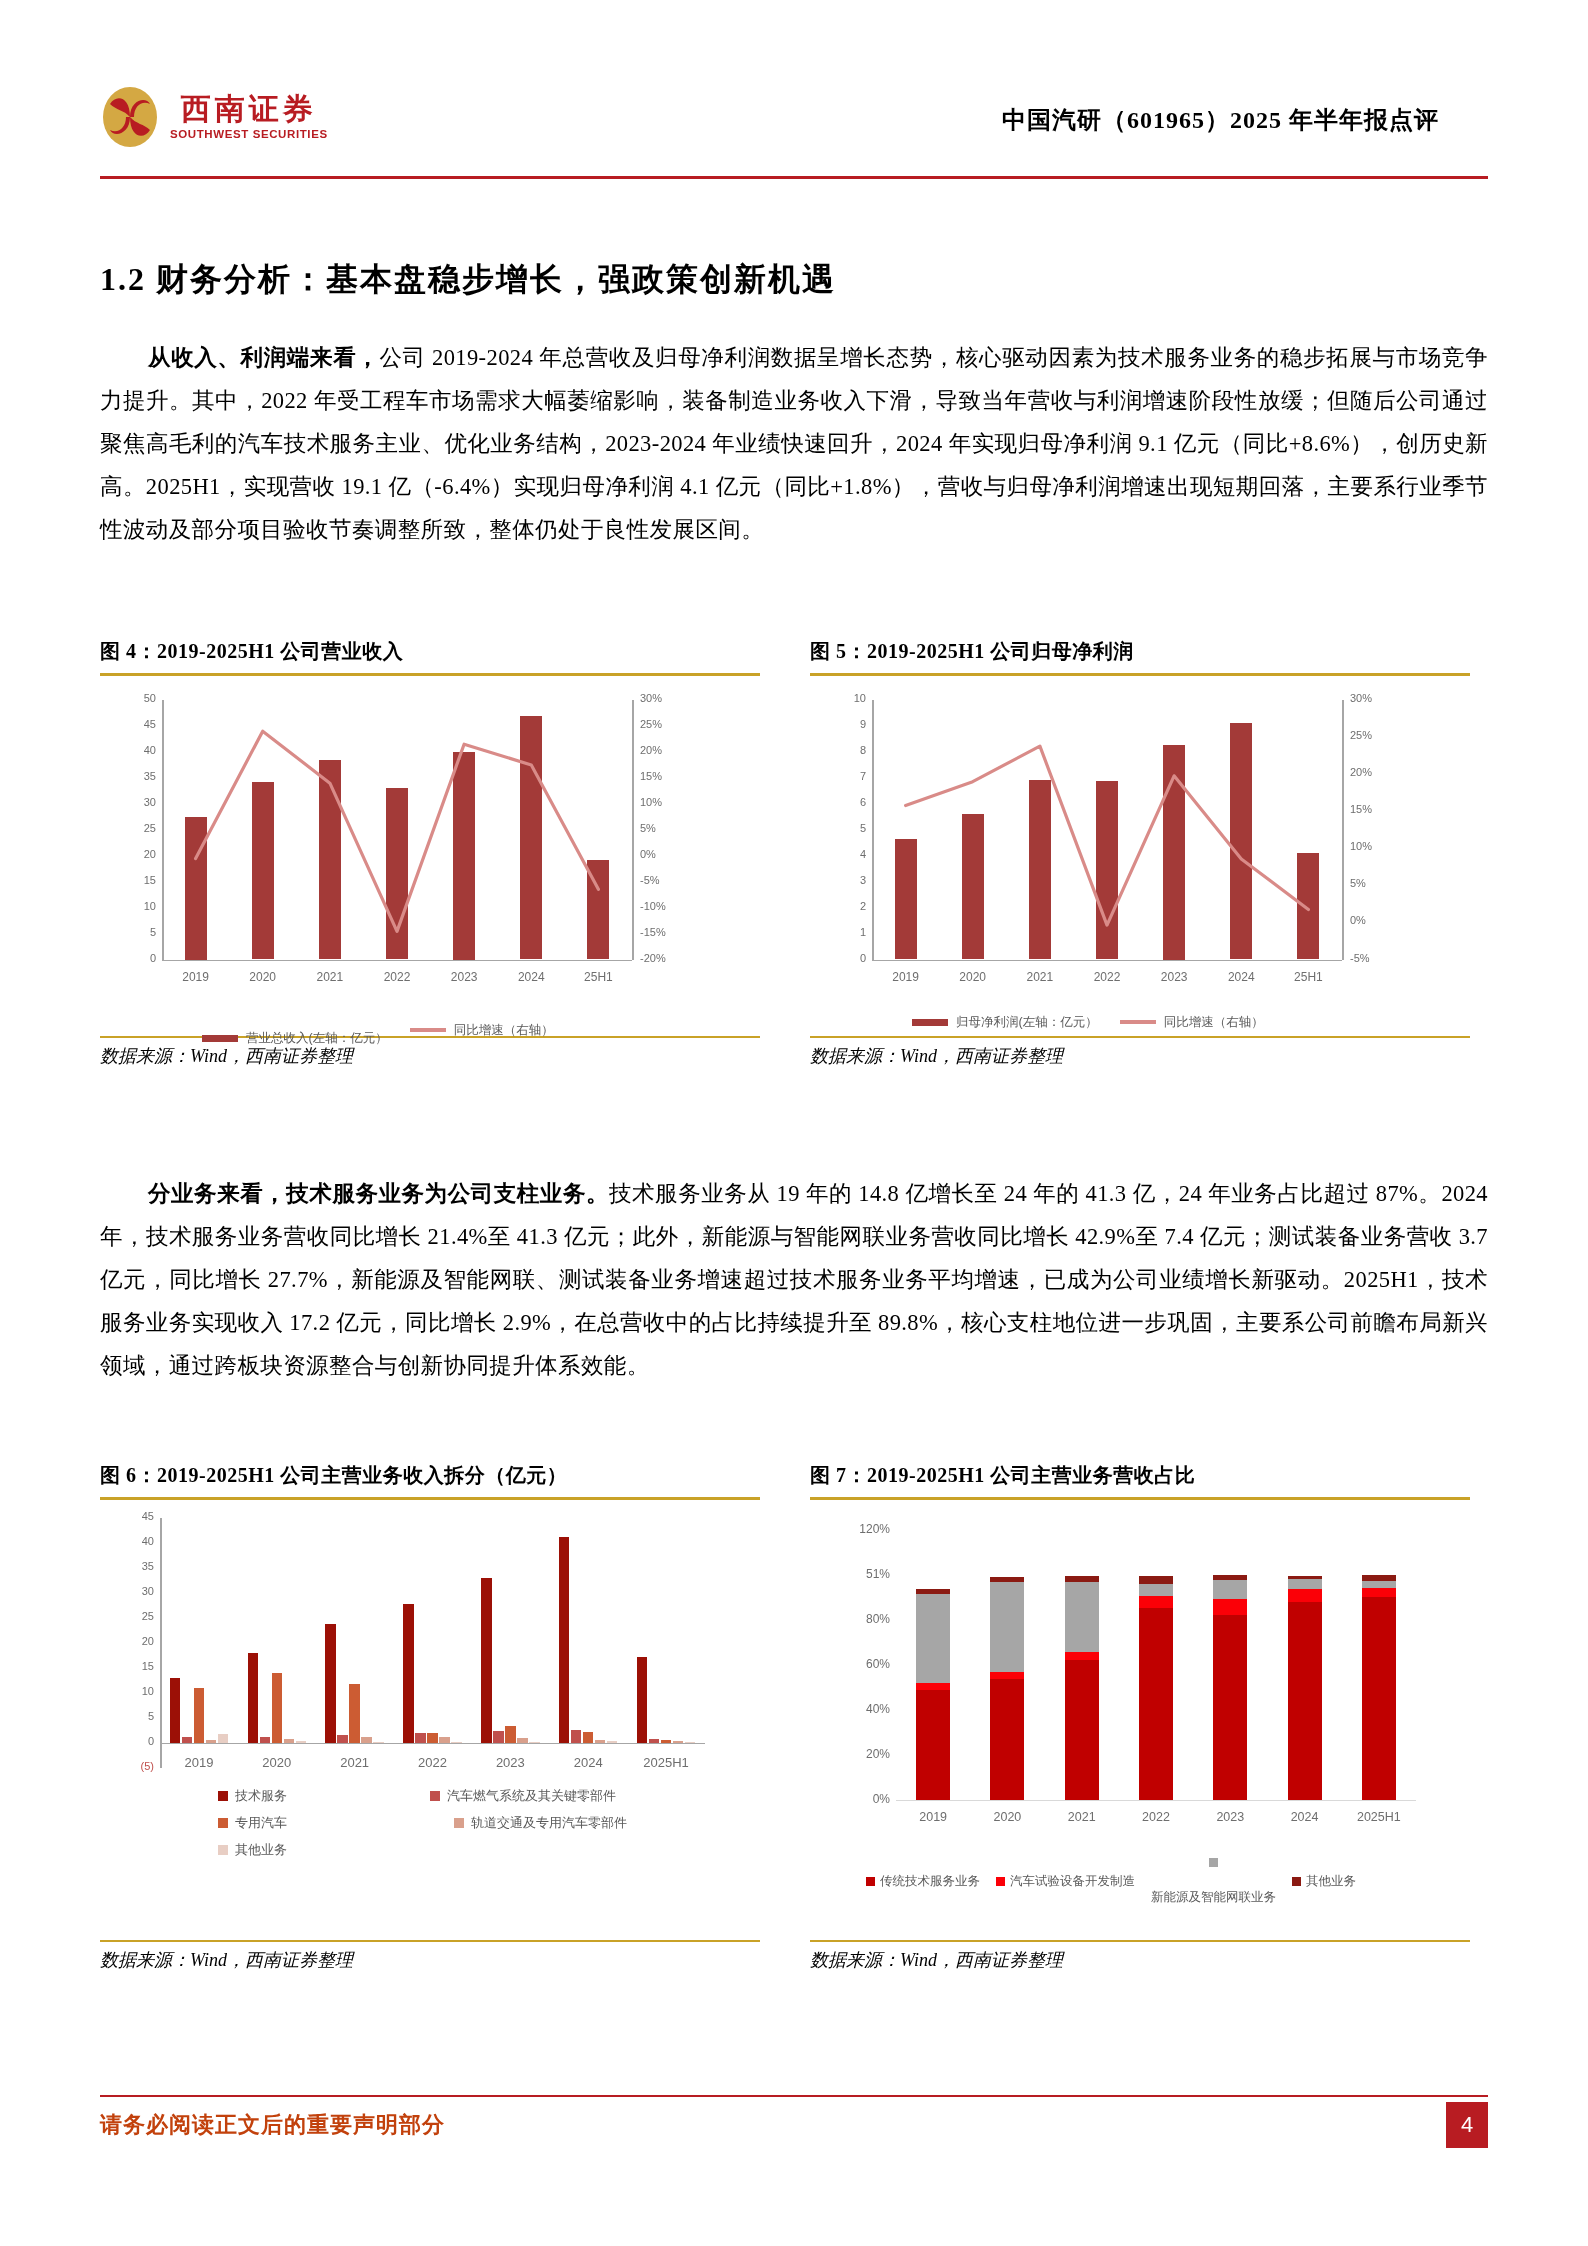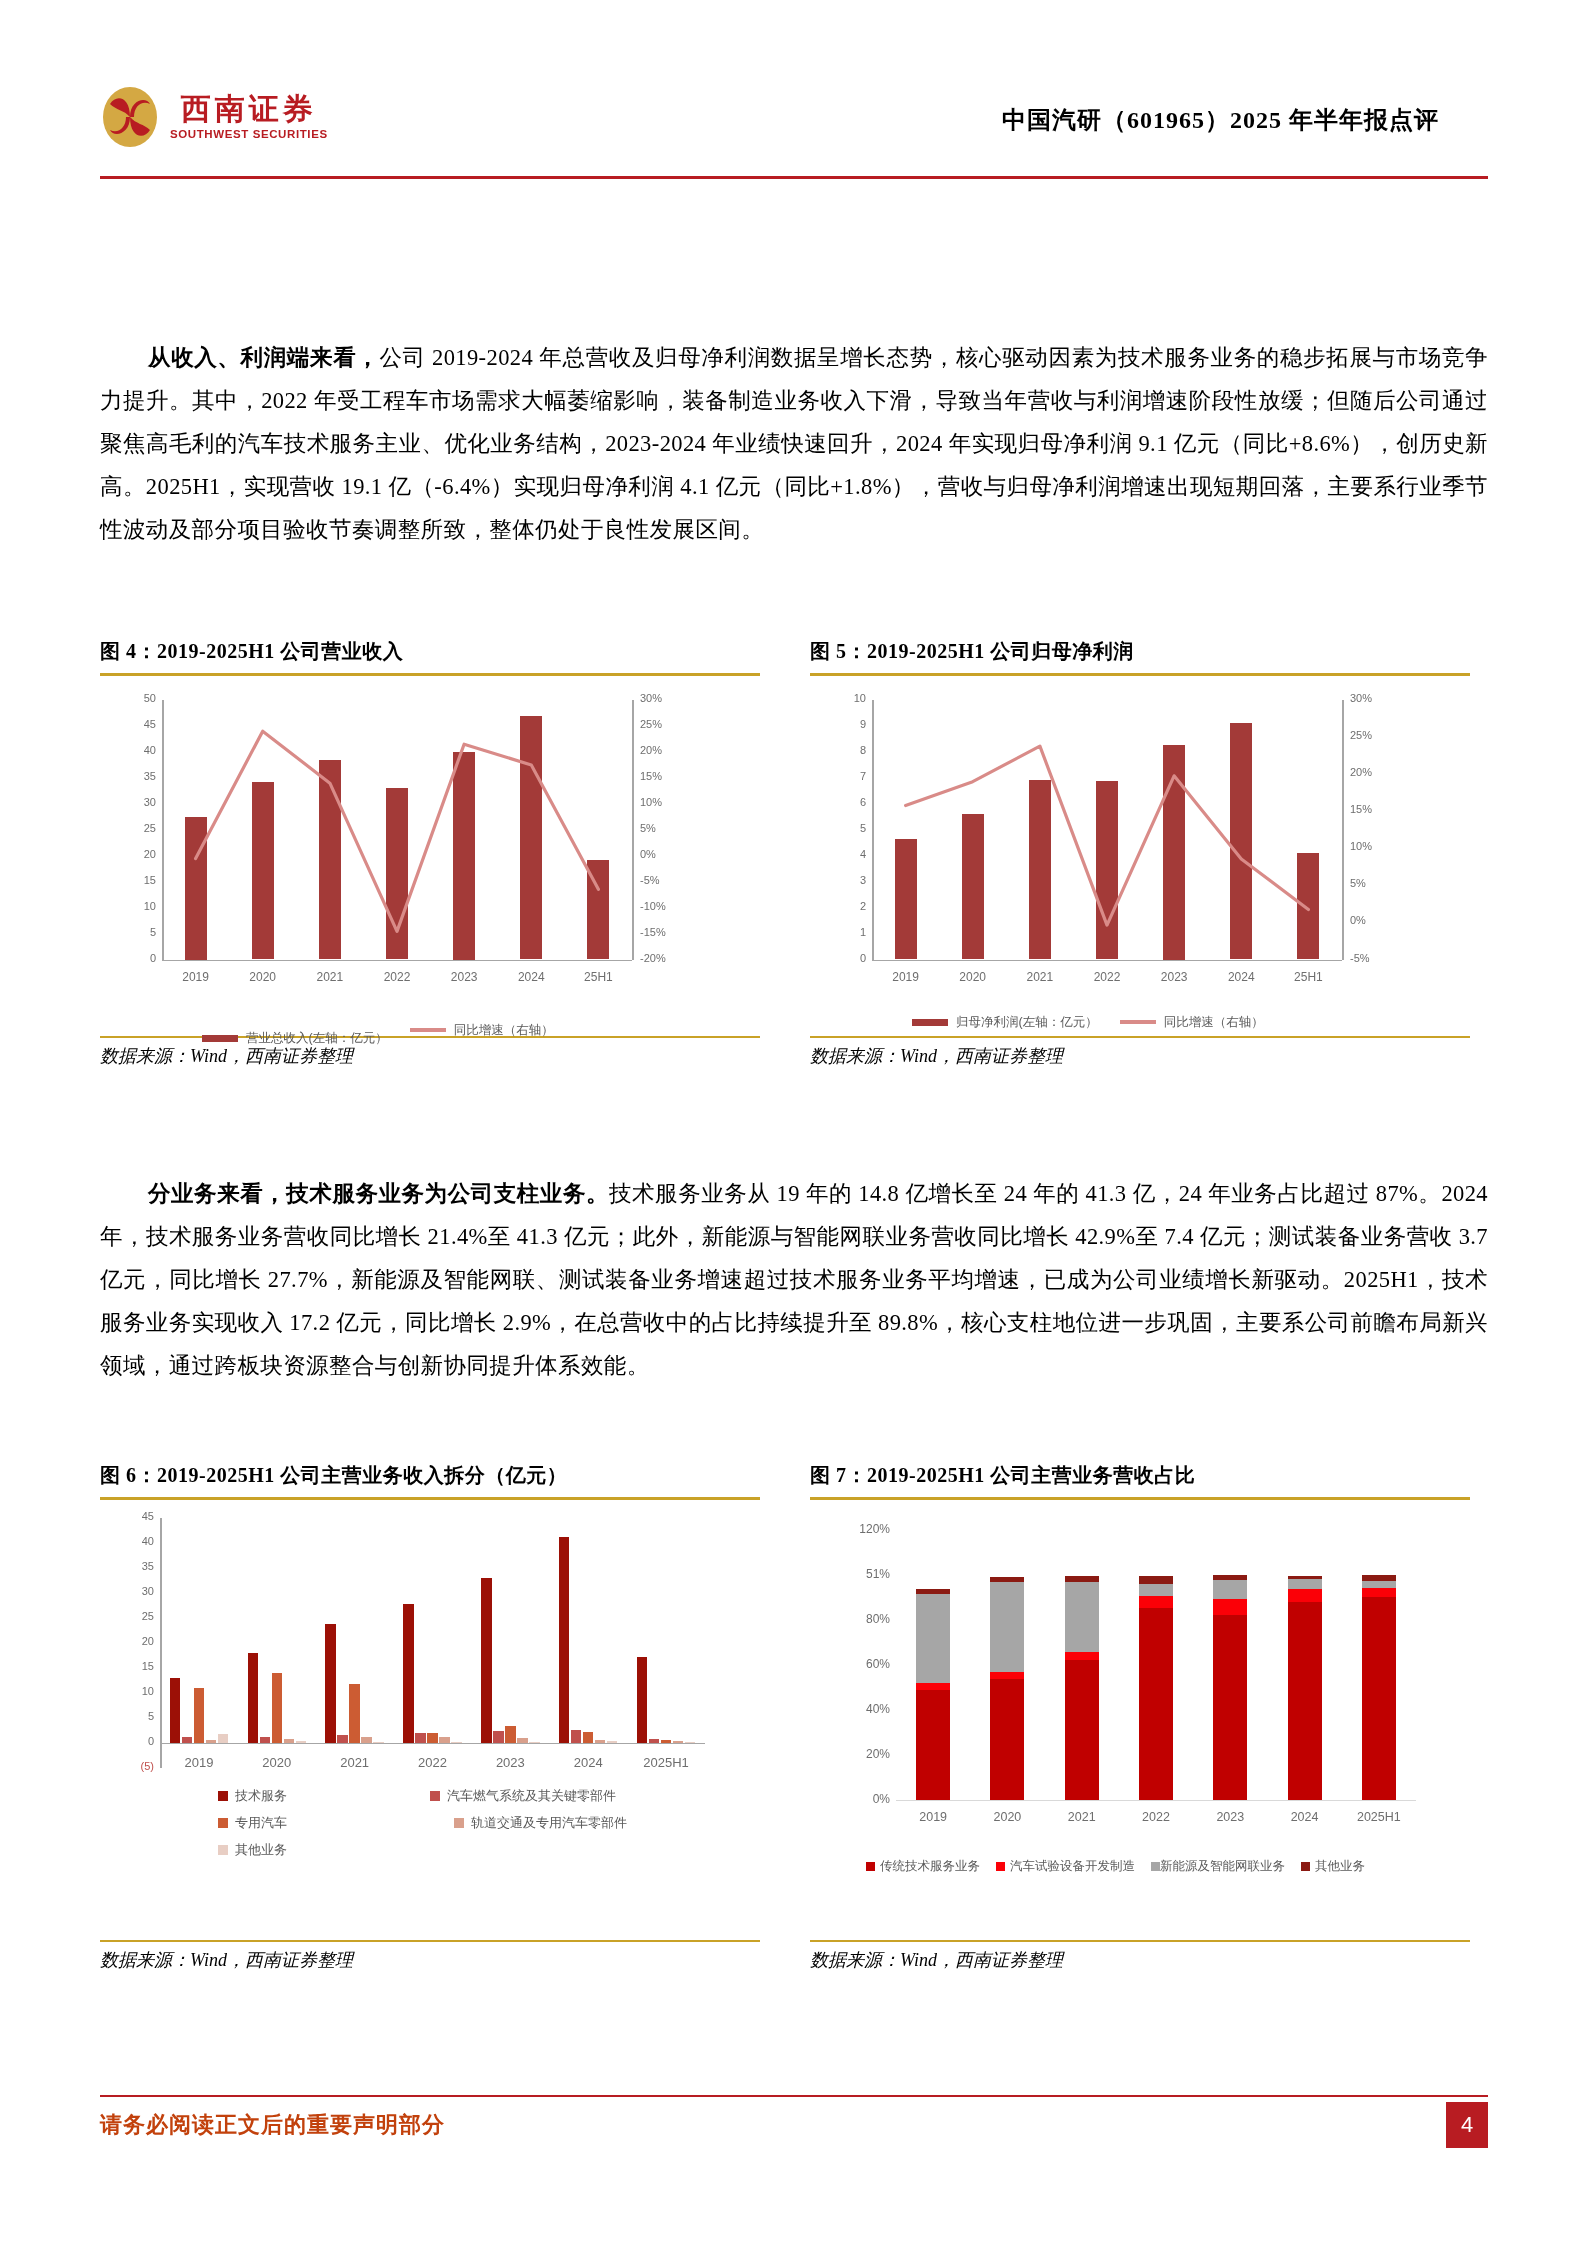--- a/index.html
+++ b/index.html
@@ -78,20 +78,21 @@
       </div>
       <div class="logo-text">
         <span class="logo-cn">西南证券</span>
         <span class="logo-en">SOUTHWEST SECURITIES</span>
       </div>
     </div>
     <div class="header-title">中国汽研（601965）2025 年半年报点评</div>
     <div class="header-rule"></div>
   </div>
 
+  <div class="sec-heading">1.2 财务分析：基本盘稳步增长，强政策创新机遇</div>
 
   <div class="para p1"><b>从收入、利润端来看，</b><span>公司 2019-2024 年总营收及归母净利润数据呈增长态势，核心驱动因素为技术服务业务的稳步拓展与市场竞争力提升。其中，2022 年受工程车市场需求大幅萎缩影响，装备制造业务收入下滑，导致当年营收与利润增速阶段性放缓；但随后公司通过聚焦高毛利的汽车技术服务主业、优化业务结构，2023-2024 年业绩快速回升，2024 年实现归母净利润 9.1 亿元（同比+8.6%），创历史新高。2025H1，实现营收 19.1 亿（-6.4%）实现归母净利润 4.1 亿元（同比+1.8%），营收与归母净利润增速出现短期回落，主要系行业季节性波动及部分项目验收节奏调整所致，整体仍处于良性发展区间。</span></div>
 
   <div class="fig" id="fig4">
     <div class="fig-cap">图 4：2019-2025H1 公司营业收入</div>
     <div class="fig-rule"></div>
     <div class="fig-body">
       <div class="chart" id="chart4">
           <div class="axisline" style="left:62px;top:24px;width:1.5px;height:260px;"></div>
           <div class="axisline" style="left:62px;top:284px;width:470px;height:1.5px;"></div>
@@ -349,21 +350,21 @@
           <div class="xlab" style="left:530.8571428571429px;top:310px;width:76px;font-size:12.5px;">2025H1</div>
           <div class="legend" style="left:56px;top:358px;gap:16px;font-size:11.5px;">
             <div class="legend" style="position:static;gap:5px;">
               <div class="lg-sq" style="background:#c00000;width:9px;height:9px;"></div>
               <div>传统技术服务业务</div>
             </div>
             <div class="legend" style="position:static;gap:5px;">
               <div class="lg-sq" style="background:#fb0007;width:9px;height:9px;"></div>
               <div>汽车试验设备开发制造</div>
             </div>
-            <div class="legend" style="position:static;gap:0;">
+            <div class="legend" style="position:static;gap:22px;flex-direction:column;">
               <div class="lg-sq" style="background:#a6a6a6;width:9px;height:9px;"></div>
               <div>新能源及智能网联业务</div>
             </div>
             <div class="legend" style="position:static;gap:5px;">
               <div class="lg-sq" style="background:#8b1a12;width:9px;height:9px;"></div>
               <div>其他业务</div>
             </div>
           </div>
         </div>
     </div>

